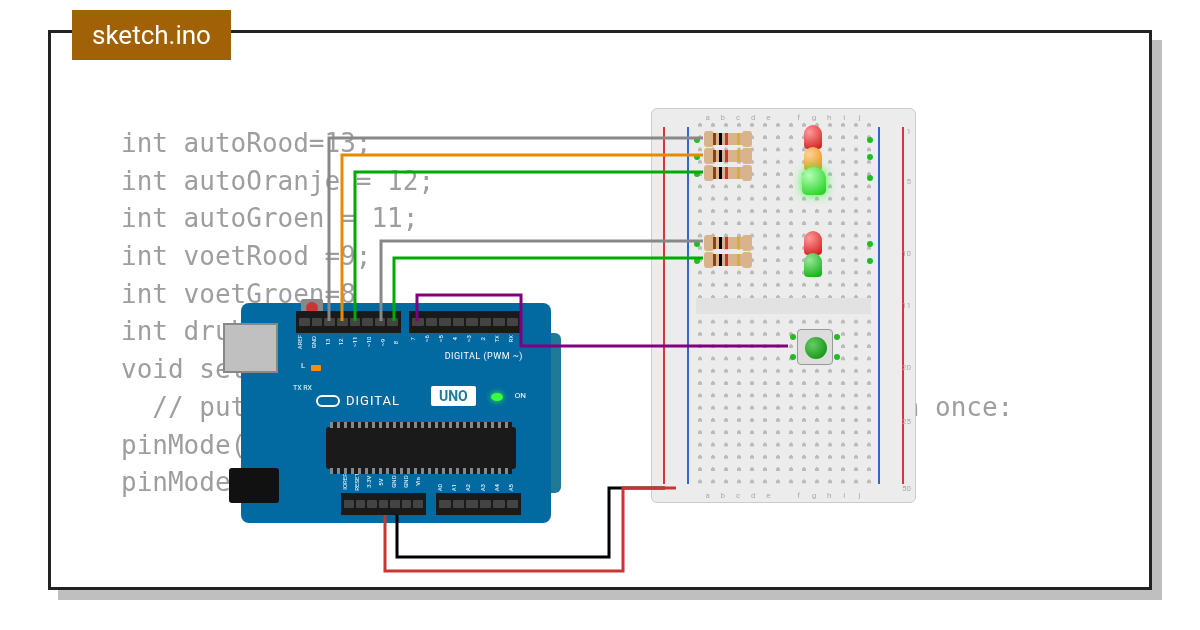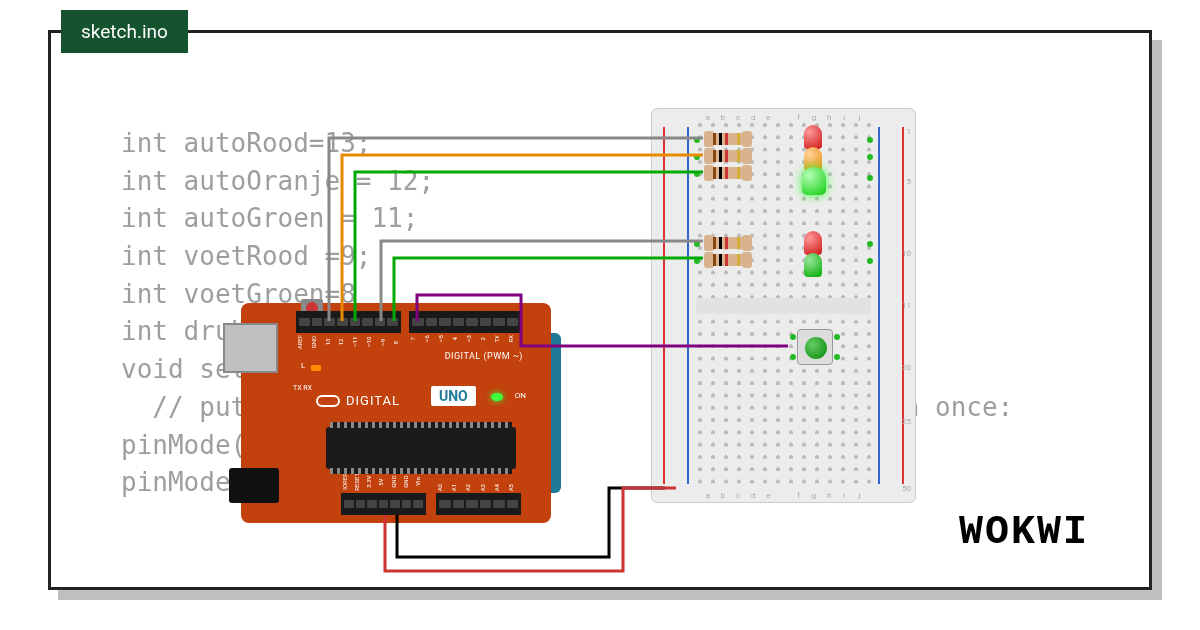--- a/index.html
+++ b/index.html
@@ -16,26 +16,26 @@
     left: 48px;
     top: 30px;
     width: 1104px;
     height: 560px;
     border: 3px solid #222;
     background: #fff;
     box-shadow: 10px 10px 0 rgba(0,0,0,0.25);
   }
   .tab {
     position: absolute;
-    left: 61px;
+    left: 72px;
     top: 10px;
-    background: #14532d;
+    background: #a16207;
     color: #fff;
     padding: 10px 20px;
-    font-size: 19px;
+    font-size: 26px;
   }
   .code {
     position: absolute;
     left: 70px;
     top: 92px;
     font-size: 26px;
     line-height: 1.45;
     color: #9e9e9e;
     font-family: Menlo, Consolas, monospace;
     white-space: pre;
@@ -50,21 +50,21 @@
     color: #000;
     font-weight: bold;
   }
   
   .arduino {
     position: absolute;
     left: 190px;
     top: 270px;
     width: 310px;
     height: 220px;
-    background: #c2410c;
+    background: #0369a1;
     border-radius: 8px;
   }
   .arduino::before {
     content: "";
     position: absolute;
     right: -10px;
     top: 30px;
     width: 10px;
     height: 160px;
     background: #1f7a99;
@@ -621,16 +621,15 @@
 
     <path d="M 343 288 L 343 225 L 652 225" stroke="#0a0"></path>
 
     <path d="M 366 288 L 366 262 L 470 262 L 470 313 L 737 313" stroke="#800080"></path>
 
     <path d="M 346 482 L 346 524 L 558 524 L 558 455 L 614 455" stroke="#000"></path>
 
     <path d="M 334 482 L 334 538 L 572 538 L 572 455 L 625 455" stroke="#c33"></path>
   </svg>
 
-  <div class="logo">WOKWI</div>
 </div>
 
 <div class="tab">sketch.ino</div>
 
 </body></html>

